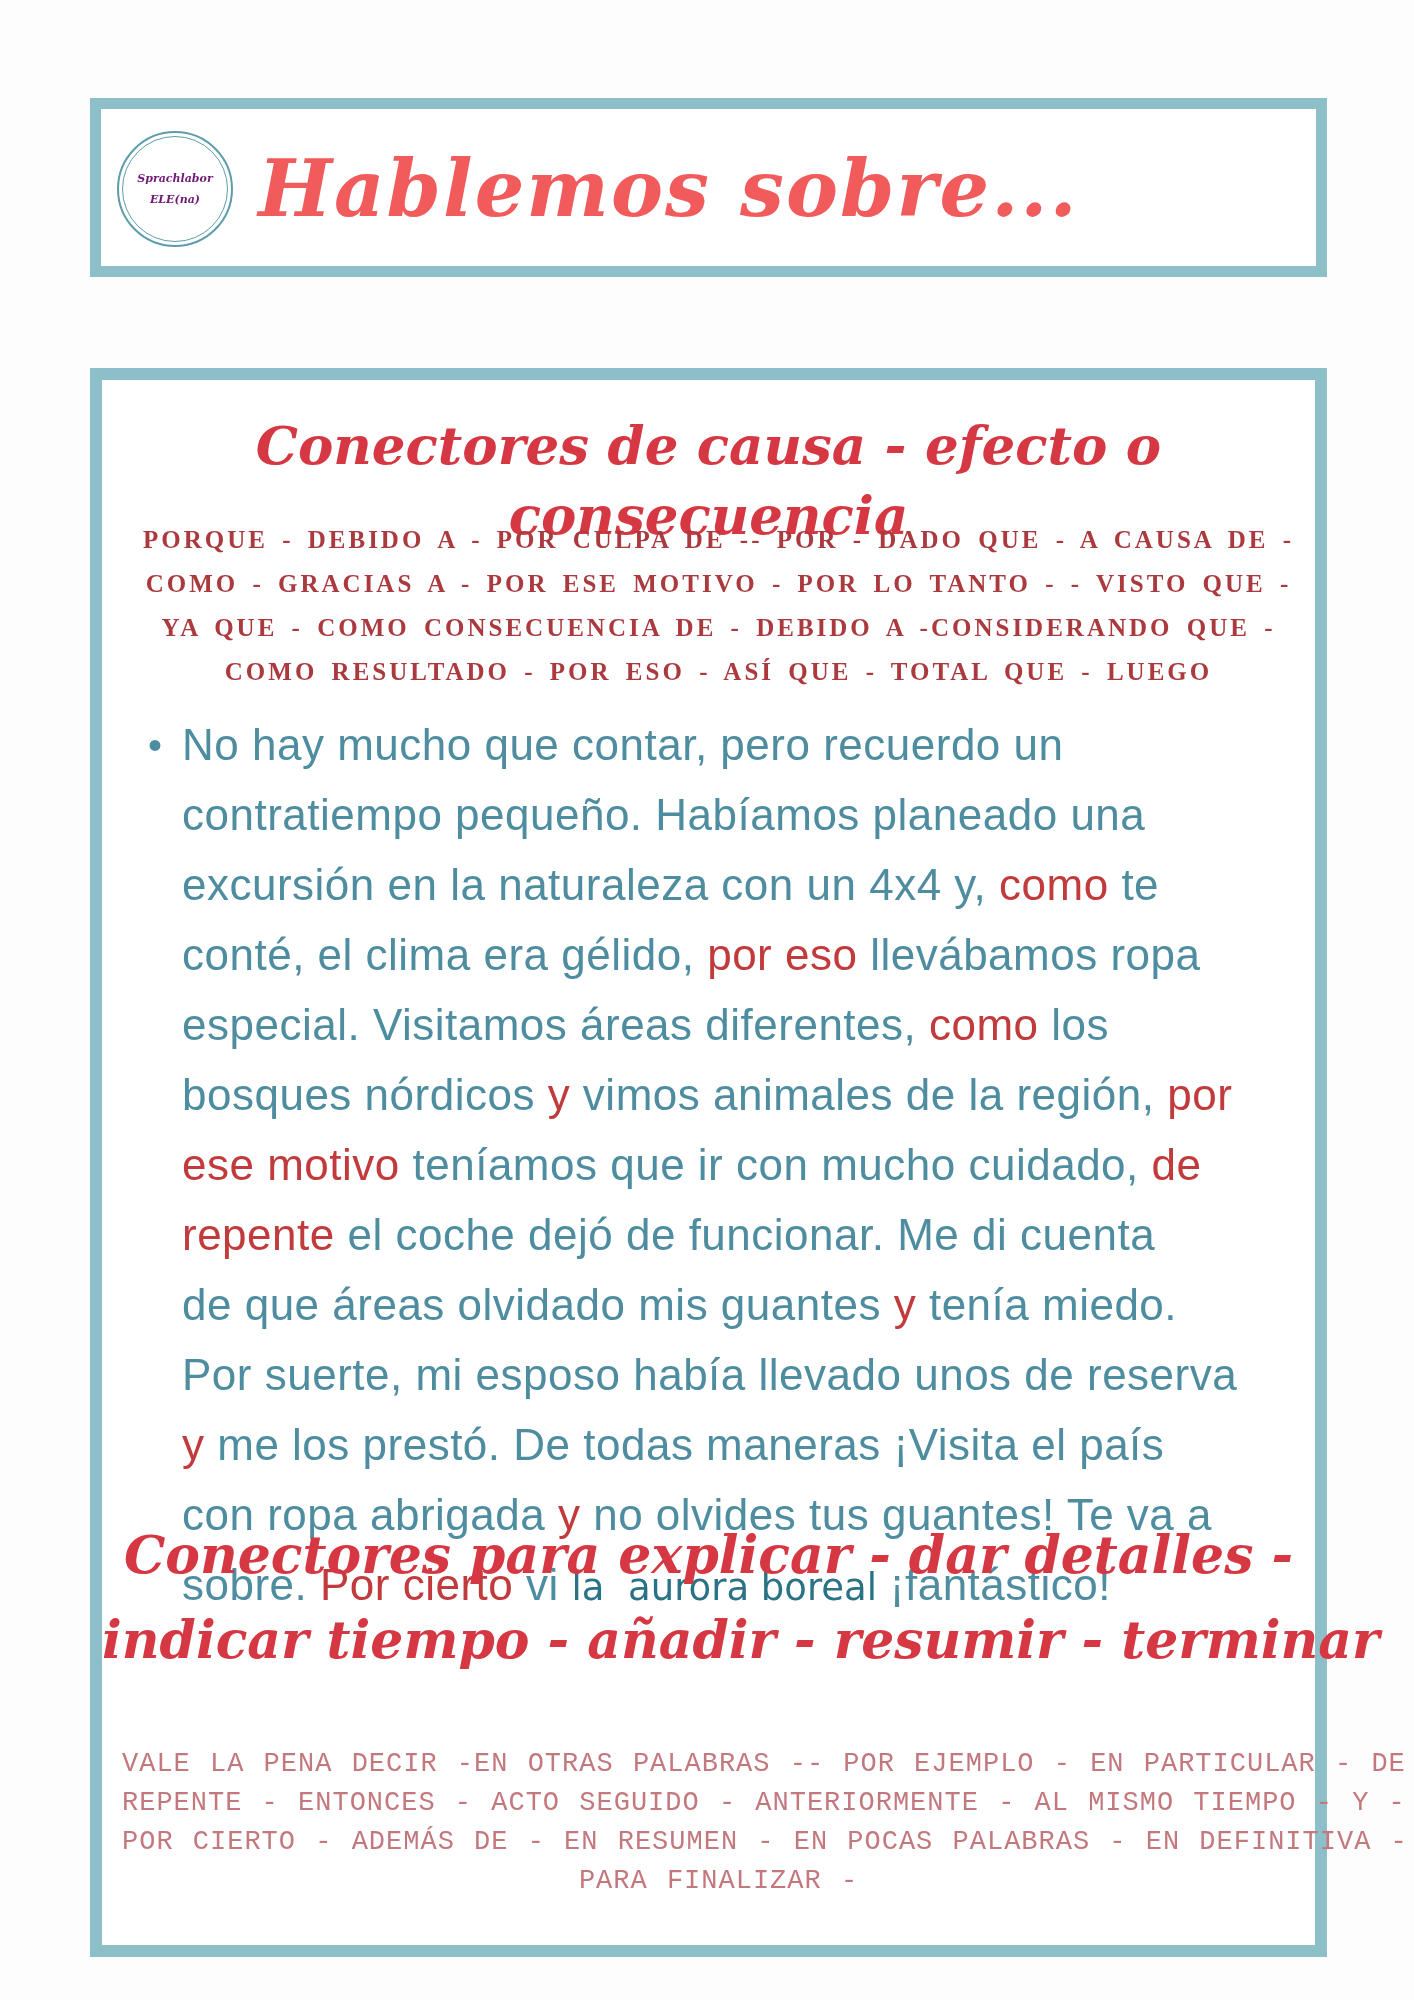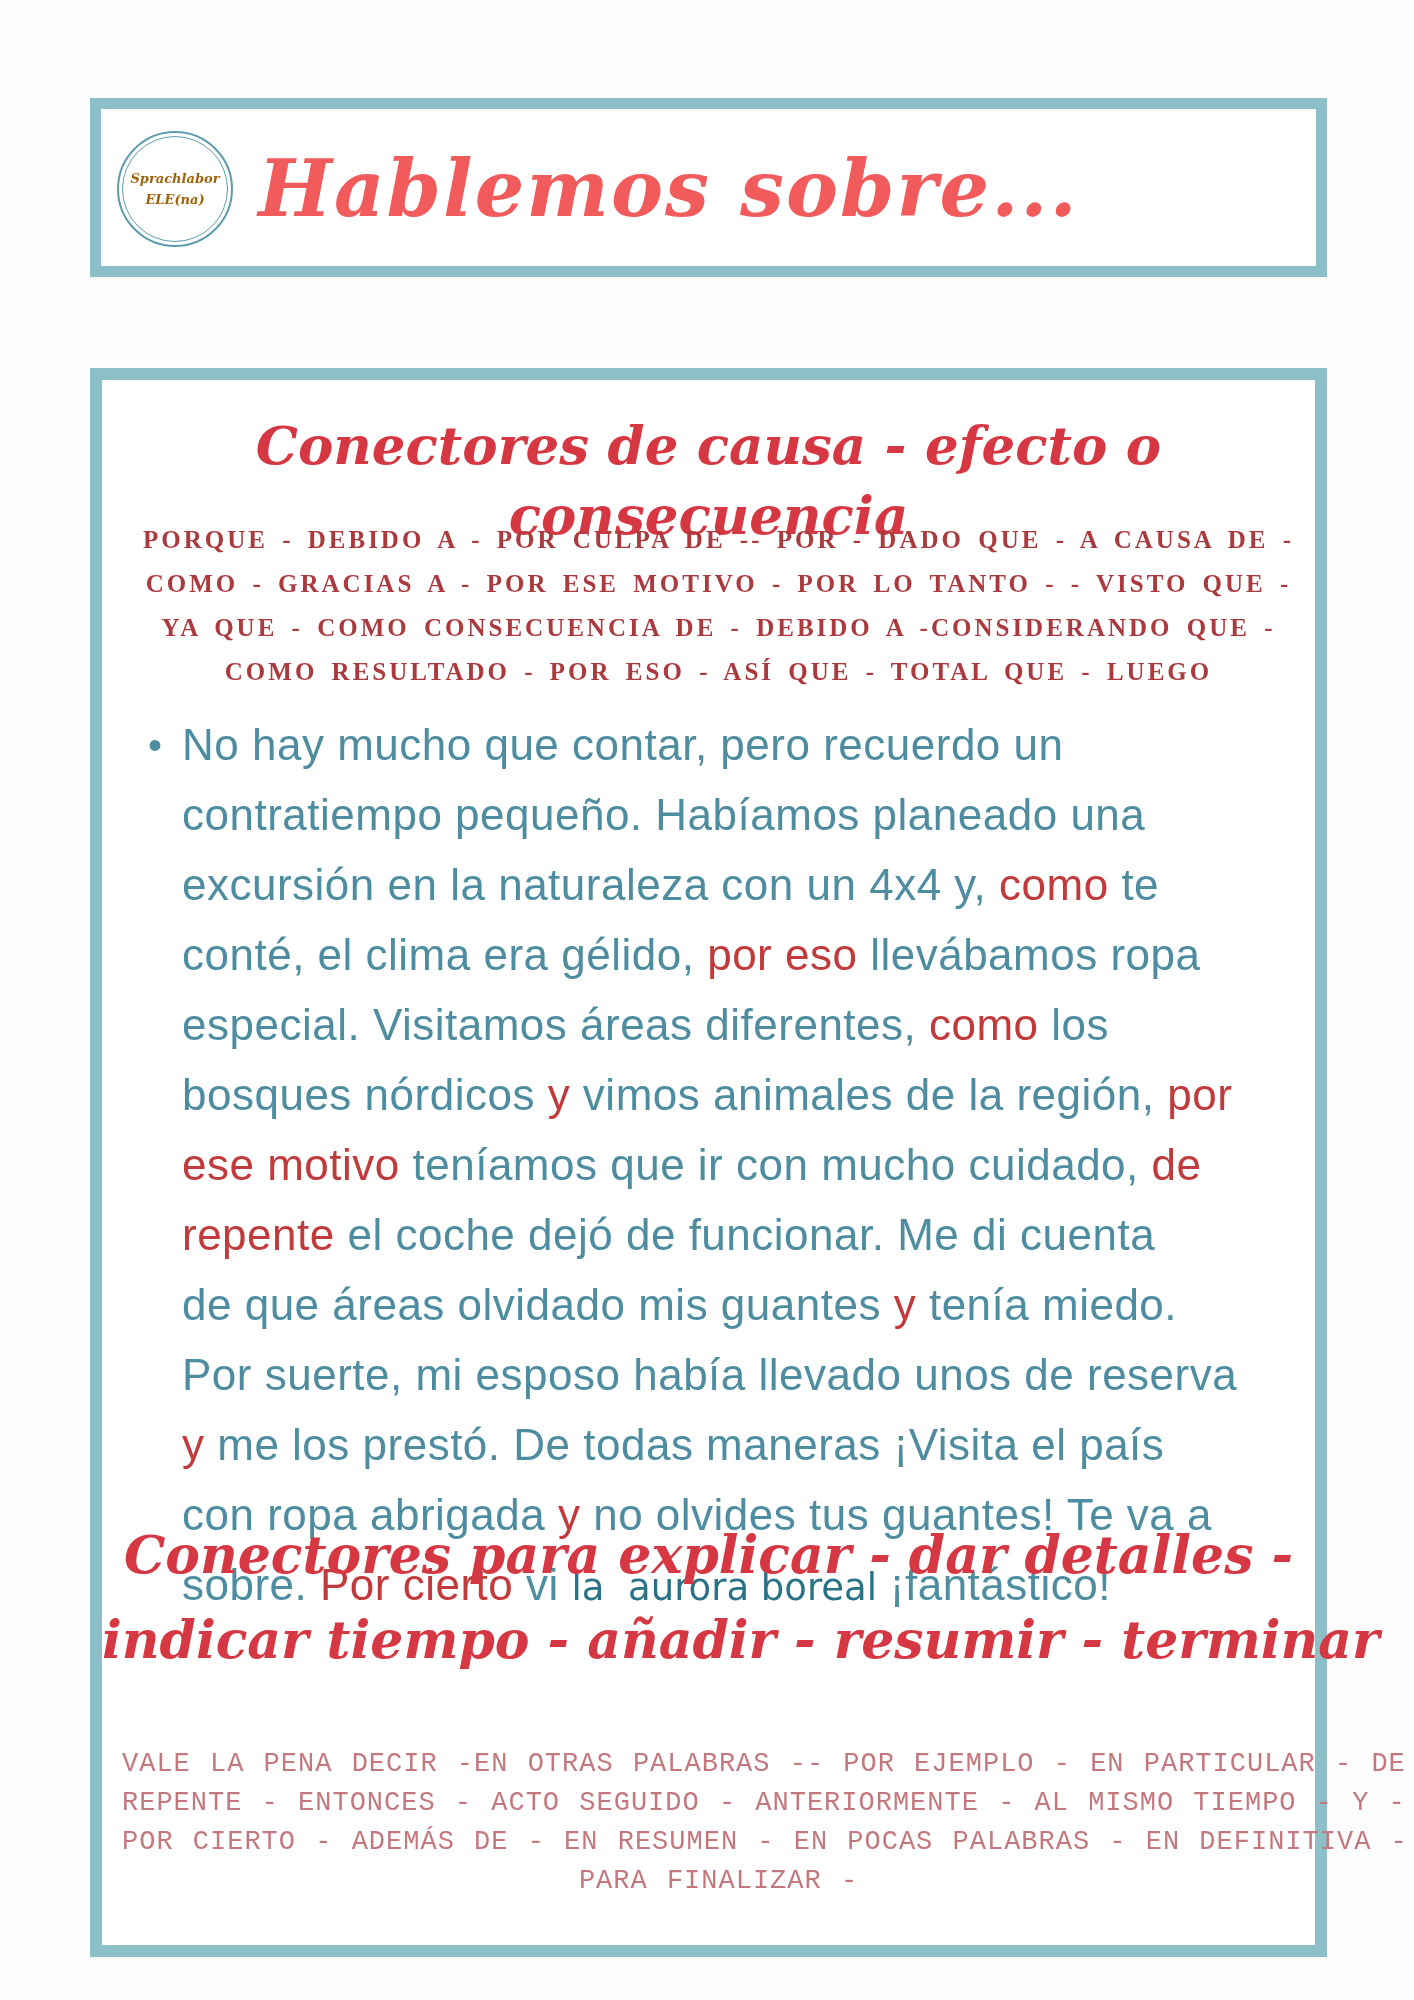--- a/index.html
+++ b/index.html
@@ -20,21 +20,21 @@
     border:2px solid #5d9dab;
   }
   .logo-ring-inner {
     position:absolute; inset:3px; border-radius:50%;
     border:1px solid #5d9dab;
   }
   .logo-text {
     position:absolute; inset:0; display:flex; flex-direction:column;
     align-items:center; justify-content:center; text-align:center;
     font-family:"DejaVu Serif", serif; font-style:italic; font-weight:bold;
-    font-size:13px; line-height:21px; color:#a16207;
+    font-size:11px; line-height:21px; color:#701a75;
   }
   .header-title {
     position:absolute; top:50%; left:calc(50% - 40px);
     transform:translate(-50%,-50%);
     font-family:"DejaVu Serif", serif; font-style:italic; font-weight:bold;
     font-size:78px; color:#f15b5c; white-space:nowrap; letter-spacing:2px;
   }
   
   .main-box {
     position:absolute; left:90px; top:368px; width:1237px; height:1589px;

